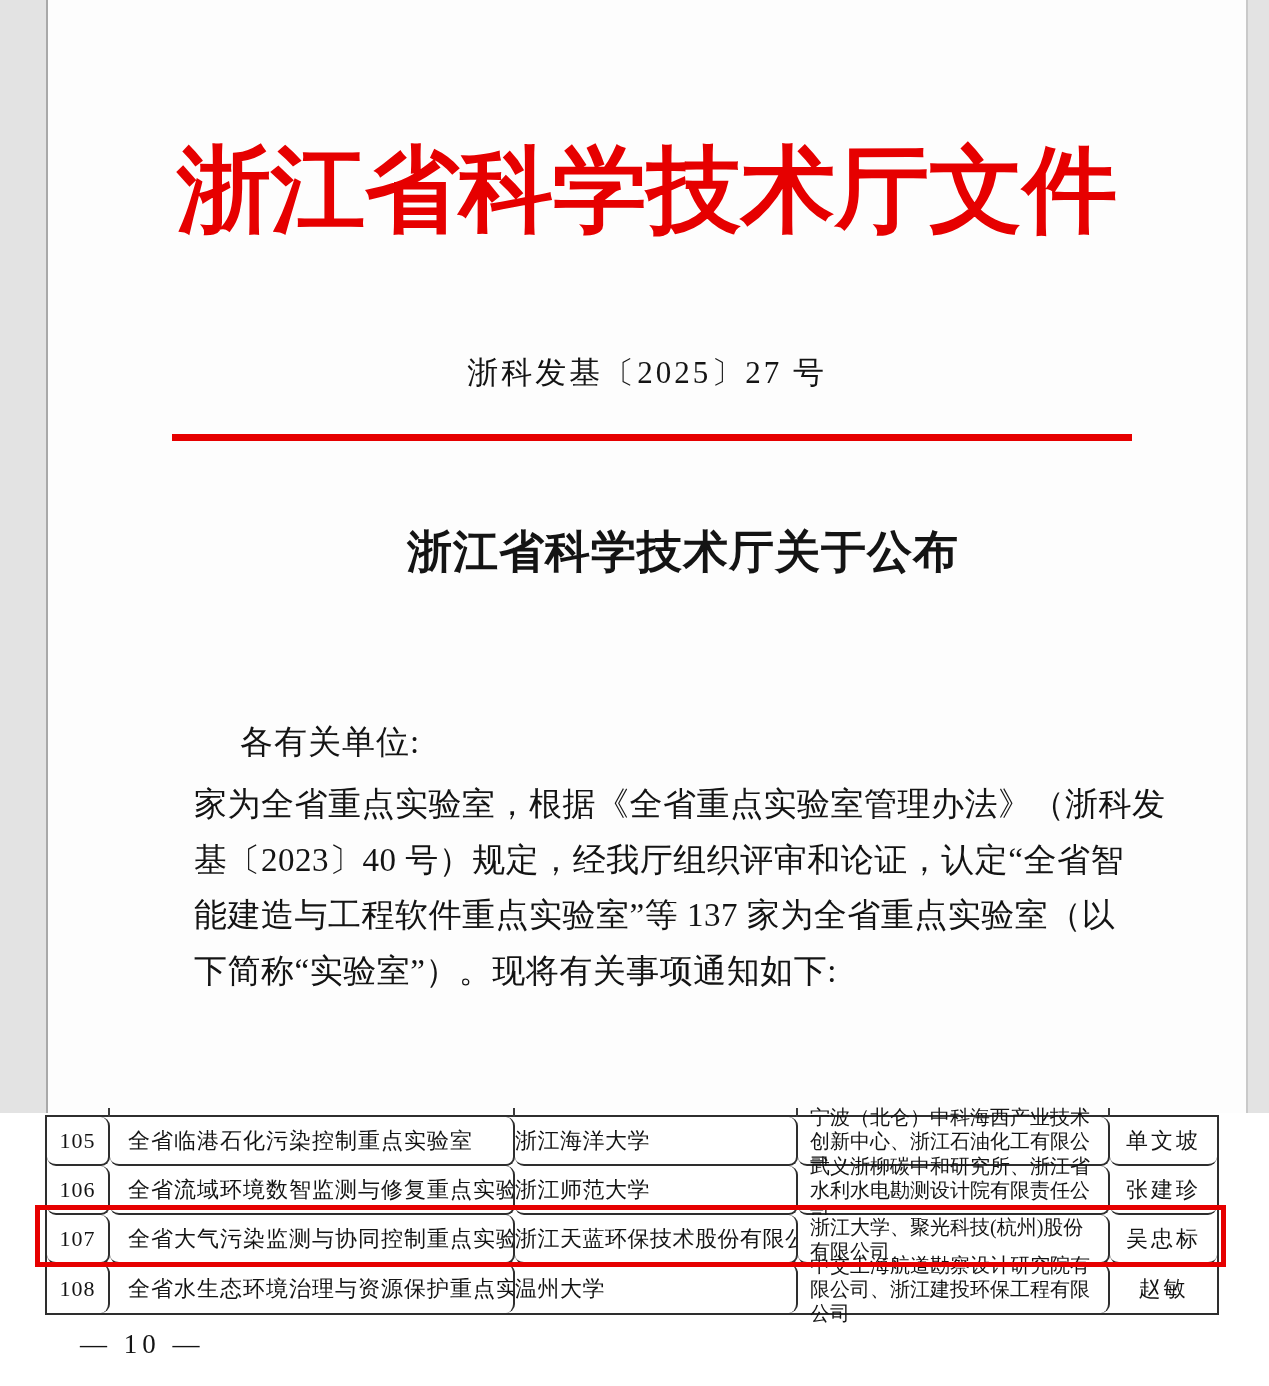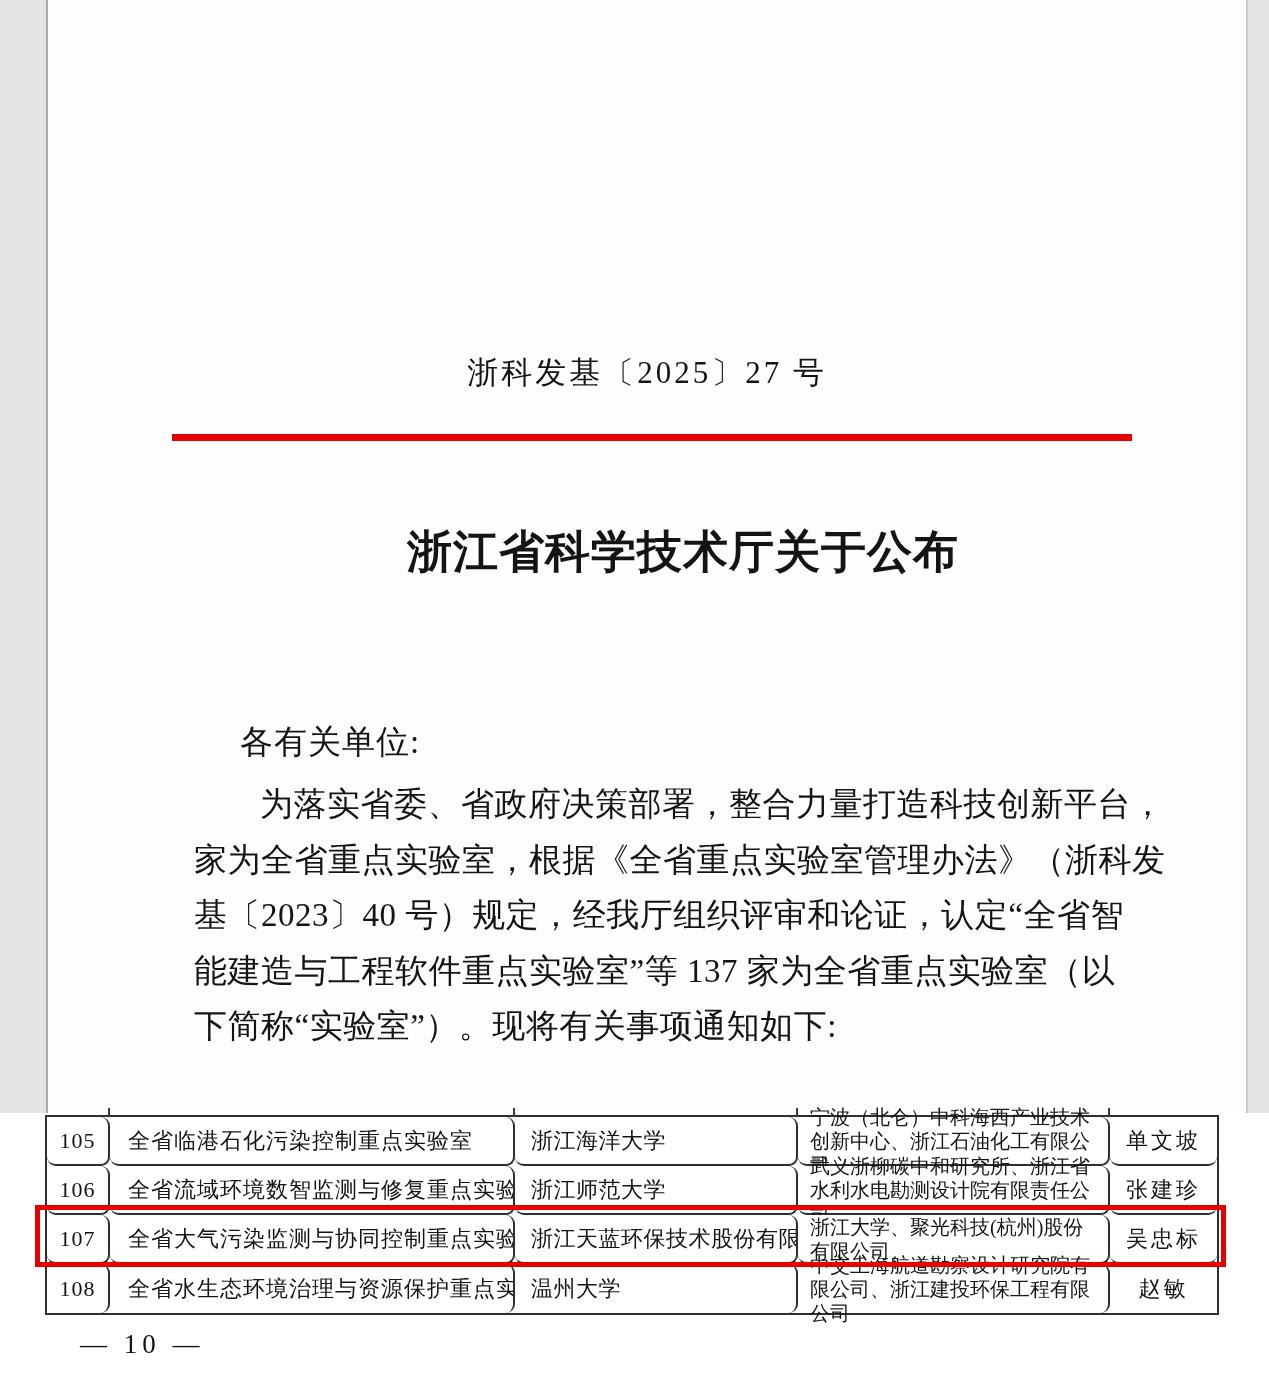--- a/index.html
+++ b/index.html
@@ -54,53 +54,53 @@
   }
   .trow{display:contents;}
   .cell{
     box-sizing:border-box;border-right:2px solid #2e2e2e;border-bottom:2px solid #2e2e2e;
     display:flex;align-items:center;font-size:22px;background:#fff;border-radius:9px;
   }
   .cell.r-last{border-right:none;}
   .cell.b-last{border-bottom:none;}
   .c-no{justify-content:center;letter-spacing:1px;}
   .c-lab{padding-left:18px;letter-spacing:1px;white-space:nowrap;overflow:hidden;}
-  .c-host{padding-left:16px;letter-spacing:0.5px;white-space:nowrap;overflow:hidden;}
+  .c-host{letter-spacing:0.5px;white-space:nowrap;overflow:hidden;}
   .c-partner{font-size:20px;line-height:24px;padding:0 6px 0 12px;letter-spacing:0px;}
   .c-dir{justify-content:center;letter-spacing:3px;}
   .stub{position:absolute;top:-9px;width:2px;height:9px;background:#3a3a3a;}
   .stub.s1{left:61px;}.stub.s2{left:466px;}.stub.s3{left:749px;}.stub.s4{left:1061px;}
   .highlight-box{
     position:absolute;left:35px;top:92px;width:1191px;height:62px;
     box-sizing:border-box;border:5px solid #e60000;background:transparent;
   }
   .page-number{
     position:absolute;left:80px;top:216px;font-size:27px;letter-spacing:5px;white-space:nowrap;
   }
 </style>
 </head>
 <body>
 
 <div class="stage">
 
   <div class="page">
 
+    <div class="agency-title" style="color:#e60000">浙江省科学技术厅文件</div>
 
     <div class="doc-number">浙科发基〔2025〕27 号</div>
 
     <div class="red-rule" style="background:#e60000"></div>
 
     <div class="notice-title">
       <div>浙江省科学技术厅关于公布</div>
     </div>
 
     <div class="salutation">各有关单位:</div>
 
     <div class="body-para">
-      <div class="body-line first">为落实省委、省政府决策部署，整合力量打造科技创新平台，</div>
       <div class="body-line">家为全省重点实验室，根据《全省重点实验室管理办法》（浙科发</div>
       <div class="body-line">基〔2023〕40 号）规定，经我厅组织评审和论证，认定“全省智</div>
       <div class="body-line">能建造与工程软件重点实验室”等 137 家为全省重点实验室（以</div>
       <div class="body-line last">下简称“实验室”）。现将有关事项通知如下:</div>
     </div>
 
   </div>
 
   <div class="band">
 

